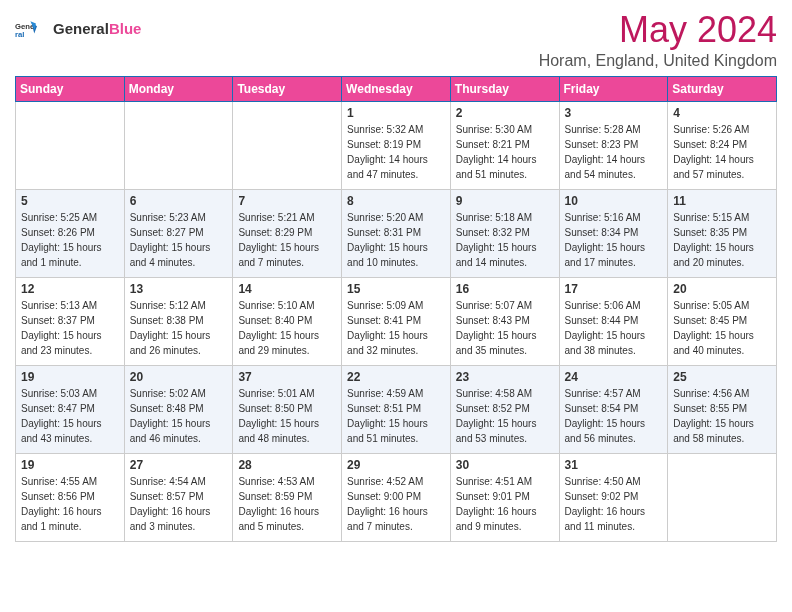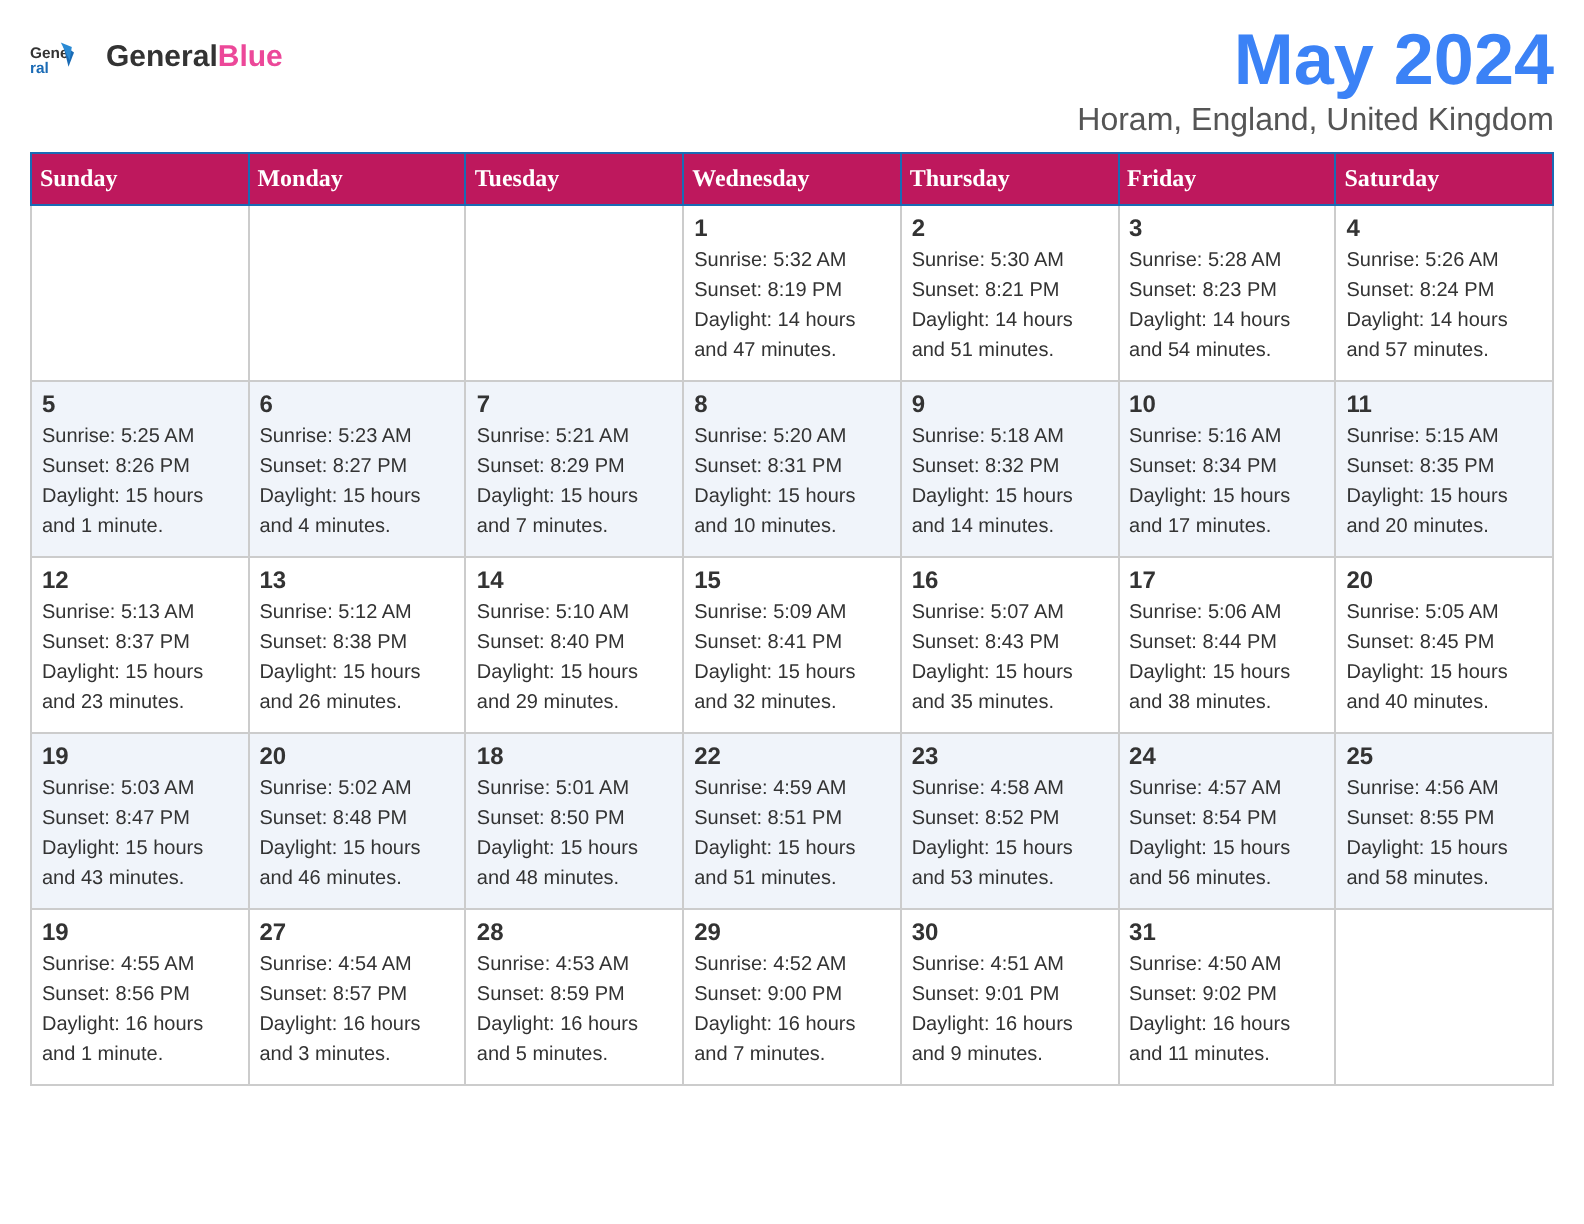--- a/index.html
+++ b/index.html
@@ -24,37 +24,36 @@
     }
     .logo-icon {
       width: 22px;
       height: 22px;
     }
     .title-area {
       text-align: right;
     }
     .month-title {
       font-size: 36px;
-      font-weight: bold;
-      color: #3b82f6;
+      font-weight: normal;
+      color: #be185d;
       line-height: 1.1;
     }
     .location-title {
       font-size: 16px;
       color: #555;
       margin-top: 2px;
     }
     table {
       width: 100%;
       border-collapse: collapse;
       table-layout: fixed;
     }
     thead tr {
-      background-color: #be185d;
-      font-family: Liberation Serif, serif;
+      background-color: #ec4899;
     }
     thead th {
       color: #fff;
       font-size: 12px;
       font-weight: bold;
       padding: 5px 4px;
       text-align: left;
       border: 1px solid #1a6bb5;
     }
     tbody tr {
@@ -210,21 +209,21 @@
       <tr>
         <td>
           <span class="day-number">19</span>
           <div class="day-info">Sunrise: 5:03 AM<br>Sunset: 8:47 PM<br>Daylight: 15 hours<br>and 43 minutes.</div>
         </td>
         <td>
           <span class="day-number">20</span>
           <div class="day-info">Sunrise: 5:02 AM<br>Sunset: 8:48 PM<br>Daylight: 15 hours<br>and 46 minutes.</div>
         </td>
         <td>
-          <span class="day-number">18</span>
+          <span class="day-number">37</span>
           <div class="day-info">Sunrise: 5:01 AM<br>Sunset: 8:50 PM<br>Daylight: 15 hours<br>and 48 minutes.</div>
         </td>
         <td>
           <span class="day-number">22</span>
           <div class="day-info">Sunrise: 4:59 AM<br>Sunset: 8:51 PM<br>Daylight: 15 hours<br>and 51 minutes.</div>
         </td>
         <td>
           <span class="day-number">23</span>
           <div class="day-info">Sunrise: 4:58 AM<br>Sunset: 8:52 PM<br>Daylight: 15 hours<br>and 53 minutes.</div>
         </td>

